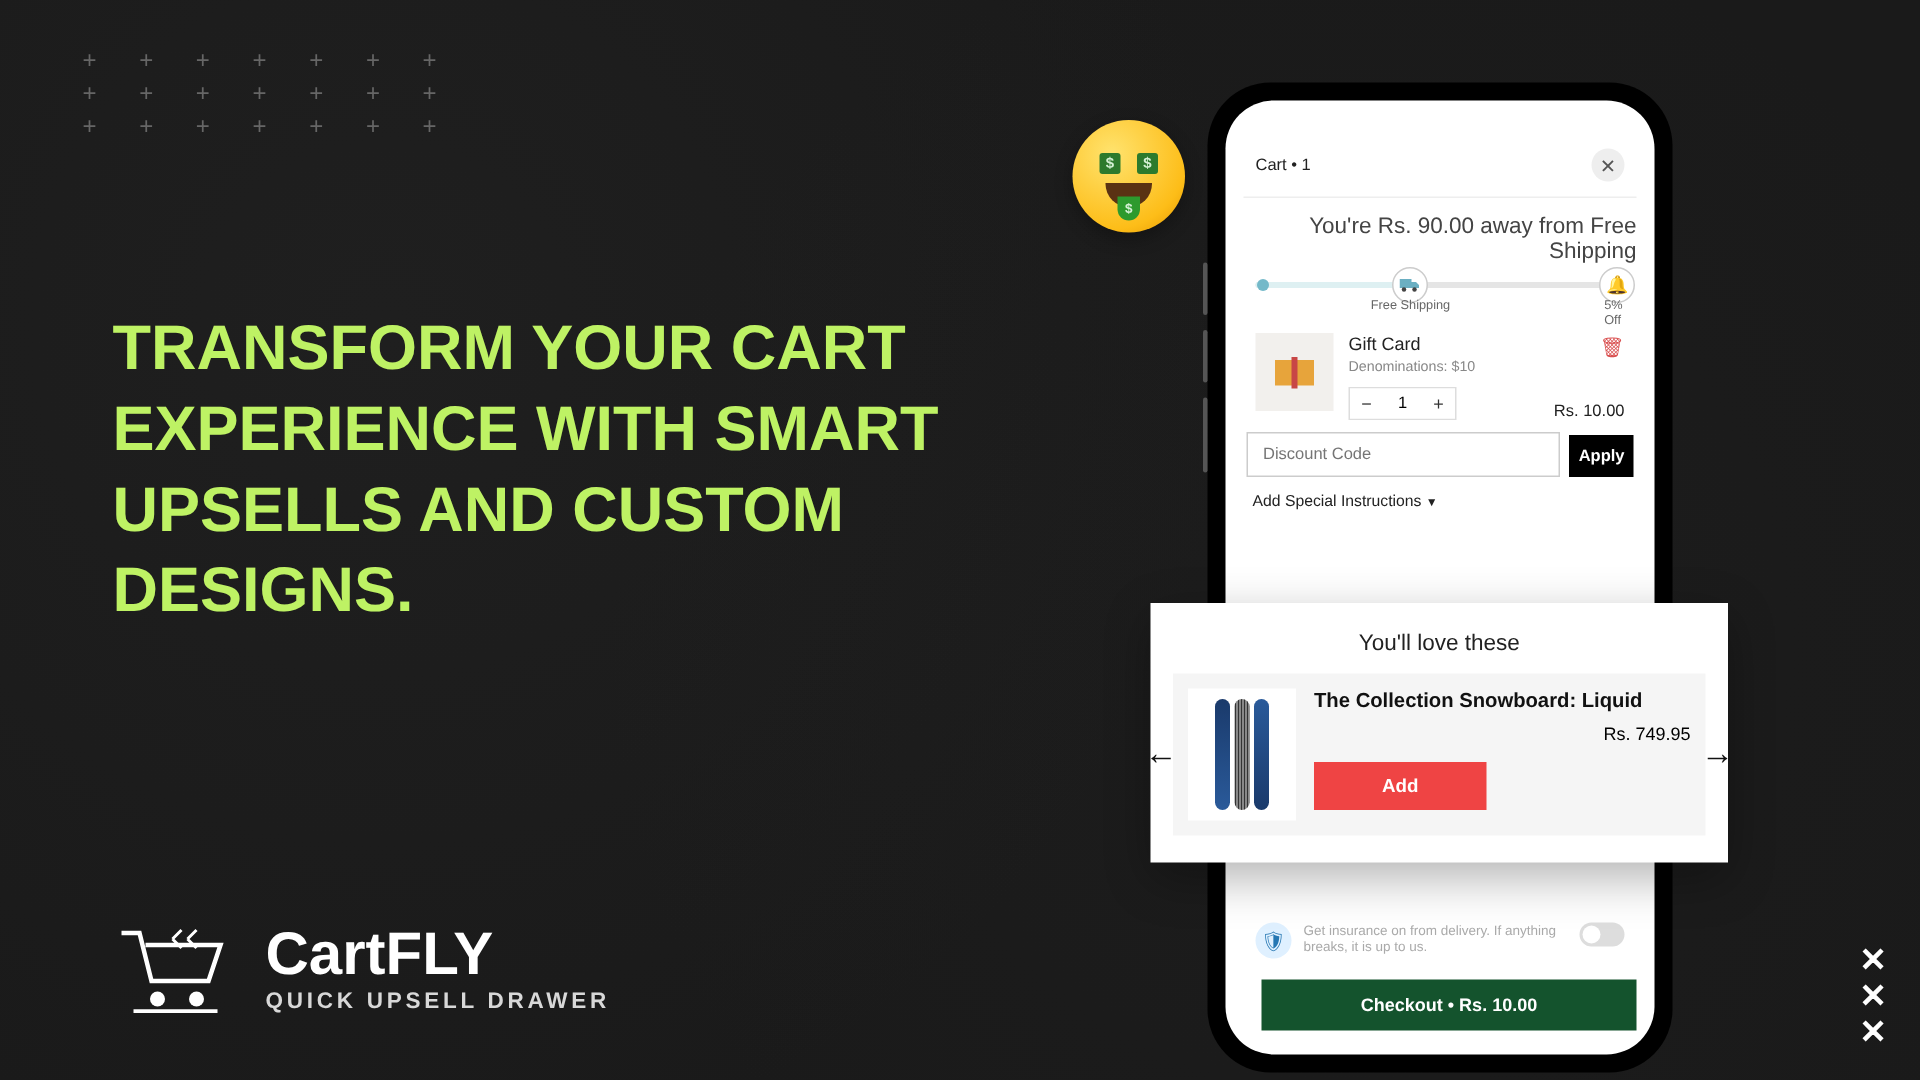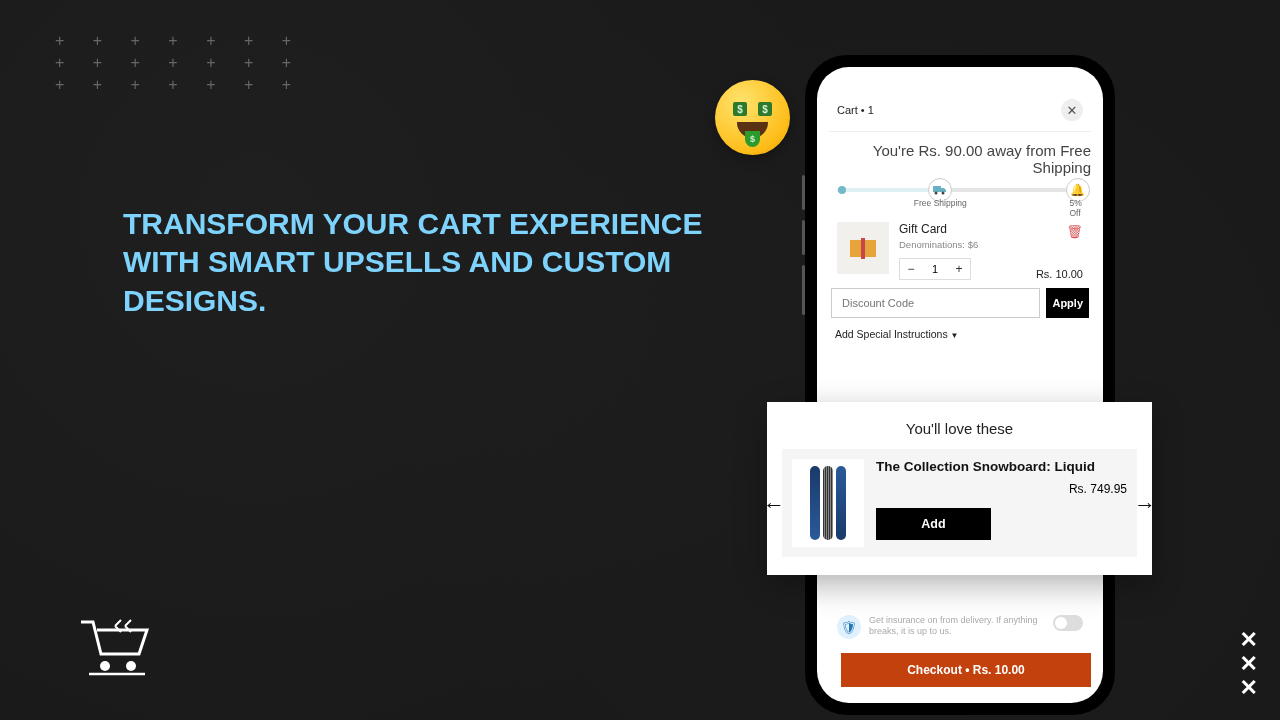--- a/index.html
+++ b/index.html
@@ -14,21 +14,21 @@
 
 
 .pluses { position:absolute; top:30px; left:55px; color:#666; font-size:16px; letter-spacing:12px; line-height:22px; }
 .pluses div { white-space:nowrap; }
 
 .x-deco { position:absolute; bottom:20px; right:22px; color:#fff; font-size:22px; font-weight:900; line-height:24px; }
 
 
 .headline {
   position:absolute; left:75px; top:205px; width:620px;
-  color:#7dd3fc; font-weight:900; font-size:30px; line-height:1.28;margin-left:48px;
+  color:#bef264; font-weight:900; font-size:42px; line-height:1.28;
 }
 
 
 .logo-block { position:absolute; left:75px; bottom:40px; display:flex; align-items:center; gap:22px; }
 .cart-icon-wrap { width:80px; height:70px; position:relative; }
 .brand-text .name { color:#fff; font-size:40px; font-weight:800; }
 .brand-text .tag { color:#d8d8d8; font-size:15px; letter-spacing:2.5px; font-weight:600; }
 
 
 .phone {
@@ -72,21 +72,21 @@
 .item-info { flex:1; }
 .item-title { font-size:12px; color:#222; }
 .item-sub { font-size:9.5px; color:#888; margin-top:3px; }
 .qty { display:inline-flex; border:1px solid #ddd; margin-top:8px; }
 .qty button { width:22px; height:20px; background:#fff; border:none; font-size:12px; color:#333; }
 .qty input { width:26px; height:20px; border:none; text-align:center; font-size:11px; }
 .trash { position:absolute; right:8px; top:10px; color:#d94f4f; font-size:13px; }
 .item-price { position:absolute; right:8px; bottom:8px; font-size:11px; color:#222; }
 
 
-.disc-row { display:flex; gap:6px; padding:0 2px 8px; }
+.disc-row { display:flex; gap:6px; padding:0 2px 8px;align-items:flex-end; }
 .disc-input { flex:1; border:1px solid #ccc; padding:8px 10px; font-size:11px; color:#444; }
 .disc-apply { background:#000; color:#fff; border:none; padding:8px 6px; font-size:11px; font-weight:600; }
 
 .special { font-size:10.5px; color:#222; padding:2px 6px 12px; }
 .special .chev { font-size:8px; }
 
 
 .upsell {
   position:absolute; left:767px; top:402px; width:385px;
   background:#fff; box-shadow:0 10px 30px rgba(0,0,0,.3);
@@ -95,31 +95,31 @@
 .upsell-h { text-align:center; font-size:15px; color:#222; margin-bottom:12px; }
 .up-card { display:flex; gap:12px; background:#f5f5f5; padding:10px; align-items:flex-start; }
 .up-thumb { width:72px; height:88px; background:#fff; display:flex; gap:3px; align-items:center; justify-content:center; padding:4px; }
 .board { width:10px; height:74px; border-radius:5px; }
 .b1 { background:linear-gradient(#1a3a6b,#2a5a9a); }
 .b2 { background:repeating-linear-gradient(90deg,#333 0 1px,#888 1px 2px); }
 .b3 { background:linear-gradient(#2a5a9a,#1a3a6b); }
 .up-info { flex:1; }
 .up-title { font-size:13.5px; font-weight:700; color:#111; }
 .up-price { font-size:12px; color:#000000; margin-top:8px;text-align:right; }
-.up-add { background:#000000; color:#fff; border:none; width:115px; height:32px; font-size:12.5px; font-weight:700; margin-top:12px; }
+.up-add { background:#ef4444; color:#fff; border:none; width:115px; height:32px; font-size:12.5px; font-weight:700; margin-top:12px; }
 .up-nav { position:absolute; top:50%; font-size:22px; color:#111; font-weight:700; }
 .up-prev { left:-4px; } .up-next { right:-4px; }
 
 
 .ins-row { position:absolute; left:12px; right:12px; bottom:58px; display:flex; gap:8px; padding:6px 8px; align-items:flex-start; }
 .ins-ico { width:24px; height:24px; border-radius:50%; background:#dff0ff; display:flex; align-items:center; justify-content:center; color:#2577b3; font-size:13px; }
 .ins-text { flex:1; font-size:9px; color:#aaa; line-height:1.25; }
 .toggle { width:30px; height:16px; background:#ddd; border-radius:8px; position:relative; }
 .toggle::after { content:""; position:absolute; left:2px; top:2px; width:12px; height:12px; background:#fff; border-radius:50%; }
-.checkout { position:absolute; left:24px; right:12px; bottom:16px; background:#c2410c; color:#fff; border:none; height:34px; font-size:12px; font-weight:700; }
+.checkout { position:absolute; left:24px; right:12px; bottom:16px; background:#14532d; color:#fff; border:none; height:34px; font-size:12px; font-weight:700; }
 
 
 .emoji {
   position:absolute; left:715px; top:80px; width:75px; height:75px;
   border-radius:50%;
   background:radial-gradient(circle at 35% 30%, #ffe36e, #fdbd18 70%, #e19200);
   box-shadow:0 4px 12px rgba(0,0,0,.3);
 }
 .emoji .eye { position:absolute; top:22px; width:14px; height:14px; background:#2d7a2d; border-radius:2px; color:#d4f0d4; font-size:10px; font-weight:900; display:flex; align-items:center; justify-content:center; }
 .emoji .e1 { left:18px; } .emoji .e2 { right:18px; }
@@ -144,20 +144,24 @@
 
 <div class="logo-block">
   <div class="cart-icon-wrap">
     <svg viewBox="0 0 80 70" width="80" height="70">
       <path class="carticon" d="M6 12 h12 l8 32 h38 l8 -24 h-50"></path>
       <circle cx="30" cy="56" r="5" fill="#fff"></circle>
       <circle cx="56" cy="56" r="5" fill="#fff"></circle>
       <path stroke="#fff" stroke-width="2.5" d="M14 64 h56"></path>
       <path stroke="#fff" stroke-width="2" d="M40 16 l6 -6 M40 16 l6 6 M50 16 l6 -6 M50 16 l6 6"></path>
     </svg>
+  </div>
+  <div class="brand-text">
+    <div class="name">CartFLY</div>
+    <div class="tag">QUICK UPSELL DRAWER</div>
   </div>
 </div>
 
 <div class="emoji">
   <div class="eye e1">$</div>
     <div class="eye e2">$</div>
   <div class="mouth"></div>
     <div class="tongue">$</div>
 </div>
 
@@ -192,21 +196,21 @@
       <span style="left:42%">Free Shipping</span>
       <span style="left:97%">5% Off</span>
     </div>
 
     <div class="item-row">
       <div class="item-thumb">
           <div class="giftbox"></div>
         </div>
       <div class="item-info">
         <div class="item-title">Gift Card</div>
-        <div class="item-sub">Denominations: $6</div>
+        <div class="item-sub">Denominations: $10</div>
         <div class="qty">
           <button>−</button>
           <input value="1" style="">
           <button>+</button>
         </div>
       </div>
       <div class="trash">🗑</div>
       <div class="item-price">Rs. 10.00</div>
     </div>
 

